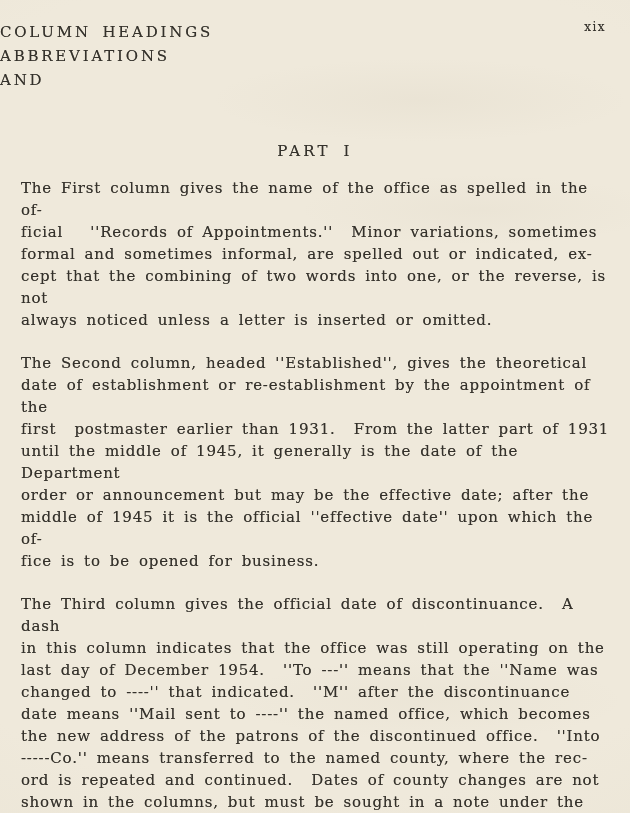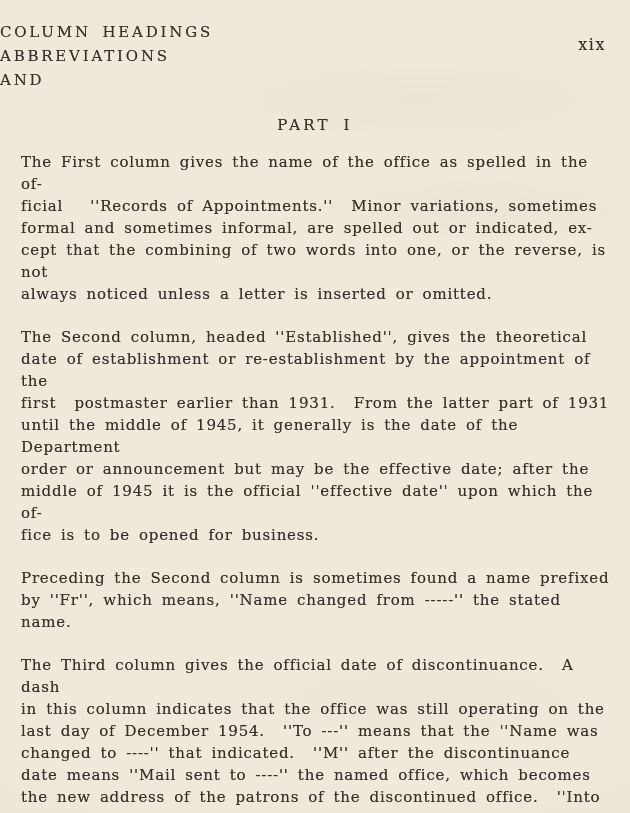--- a/index.html
+++ b/index.html
@@ -21,35 +21,35 @@
       radial-gradient(ellipse 300px 60px at 420px 100px, rgba(170,158,132,0.07), rgba(170,158,132,0) 70%),
       radial-gradient(ellipse 260px 50px at 480px 210px, rgba(170,158,132,0.06), rgba(170,158,132,0) 70%),
       radial-gradient(ellipse 280px 60px at 430px 700px, rgba(170,158,132,0.05), rgba(170,158,132,0) 70%),
       radial-gradient(ellipse 900px 700px at 315px 380px, #efe9db 60%, #e8e2d2 100%);
   }
   .ink {
     text-shadow: 0 0 0.6px rgba(46,42,35,0.55);
   }
   .page-number {
     position: absolute;
-    top: 35px;
+    top: 20px;
     right: 24px;
-    font-size: 16px;
+    font-size: 12px;
     letter-spacing: 1.5px;
   }
   .doc-heading {
     padding-top: 20px;
     text-align: left;
     font-size: 15px;
     line-height: 24px;
     letter-spacing: 2.8px;
     word-spacing: 4px;
   }
   .part-title {
-    margin-top: 24px;
+    margin-top: 50px;
     text-align: center;
     font-size: 15px;
     letter-spacing: 3.2px;
     word-spacing: 5px;
   }
   .body-text {
     margin: 17px 14px 0 21px;
     width: 596px;
   }
   .para {
@@ -82,23 +82,20 @@
 formal and sometimes informal, are spelled out or indicated, ex-
 cept that the combining of two words into one, or the reverse, is not
 always noticed unless a letter is inserted or omitted.</p>
     <p class="para ink">The Second column, headed ''Established'', gives the theoretical
 date of establishment or re-establishment by the appointment of the
 first  postmaster earlier than 1931.  From the latter part of 1931
 until the middle of 1945, it generally is the date of the Department
 order or announcement but may be the effective date; after the
 middle of 1945 it is the official ''effective date'' upon which the of-
 fice is to be opened for business.</p>
-    <p class="para ink">Preceding the Second column is sometimes found a name prefixed
-by ''Fr'', which means, ''Name changed from -----'' the stated
-name.</p>
     <p class="para ink">The Third column gives the official date of discontinuance.  A dash
 in this column indicates that the office was still operating on the
 last day of December 1954.  ''To ---'' means that the ''Name was
 changed to ----'' that indicated.  ''M'' after the discontinuance
 date means ''Mail sent to ----'' the named office, which becomes
 the new address of the patrons of the discontinued office.  ''Into
 -----Co.'' means transferred to the named county, where the rec-
 ord is repeated and continued.  Dates of county changes are not
 shown in the columns, but must be sought in a note under the county
 receiving the office.  ''Sta'' or ''Br'' shows that the discontinued

